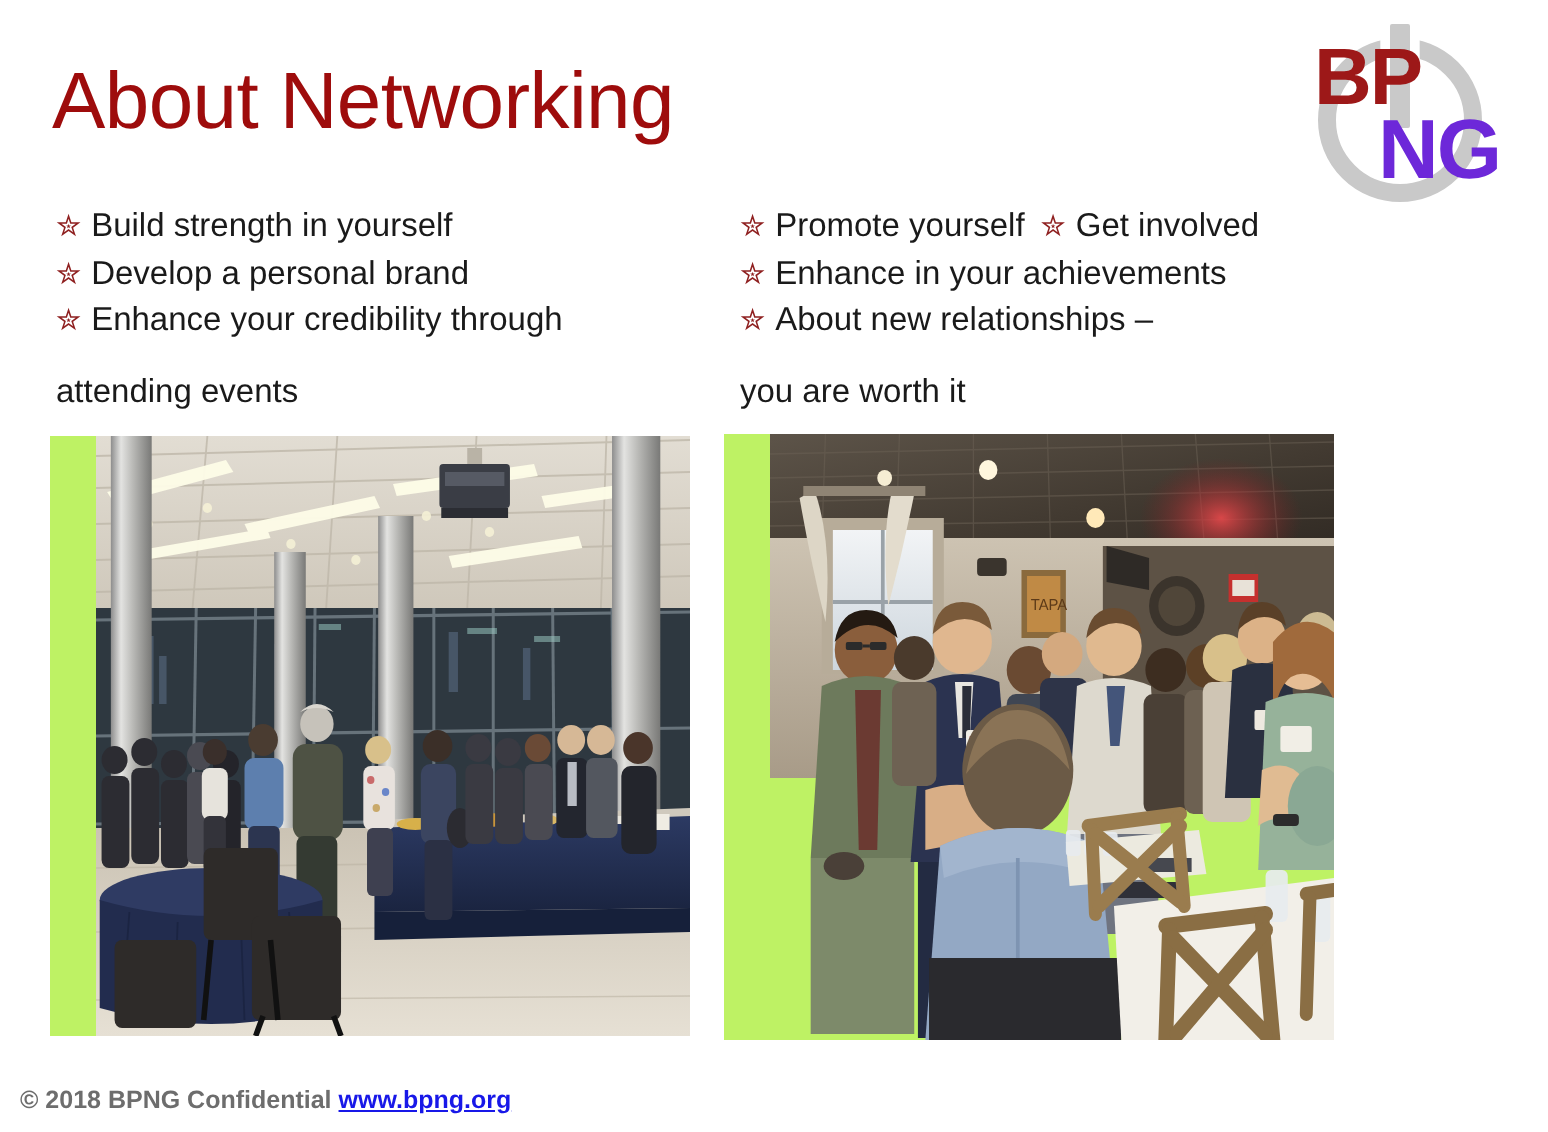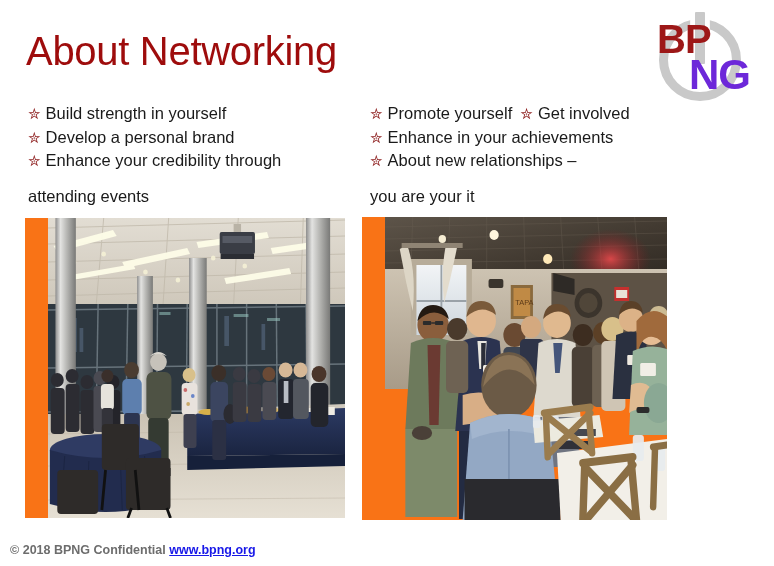--- a/index.html
+++ b/index.html
@@ -110,21 +110,21 @@
     font-size: 16.5px;
     line-height: 22.5px;
     color: #1a1a1a;
     margin-top: 12px;
   }
 
   
   .photo {
     position: absolute;
     overflow: hidden;
-    background: #f97316;
+    background: #bef264;
     padding-left: 23px;
   }
   .photo-1 { left: 25px;  top: 218px; width: 320px; height: 300px; }
   .photo-2 { left: 362px; top: 217px; width: 305px; height: 303px; }
 
   .photo svg { display: block; width: 100%; height: 100%; }
 
   
   .footer {
     position: absolute;
@@ -179,21 +179,21 @@
       <span class="star">✮</span><span>Promote yourself</span><span class="star inline-second">✮</span><span>Get involved</span>
     </div>
 
     <div class="bullet-line">
       <span class="star">✮</span><span>Enhance in your achievements</span>
     </div>
 
     <div class="bullet-line">
       <span class="star">✮</span><span>About new relationships –</span>
     </div>
-    <div class="cont-line">you are your it</div>
+    <div class="cont-line">you are worth it</div>
 
   </div>
 
   <div class="photo photo-1">
     <svg viewBox="0 0 320 300" preserveAspectRatio="none">
       <defs>
         <linearGradient id="ceil1" x1="0" y1="0" x2="0" y2="1">
           <stop offset="0%" stop-color="#e2ddd3"></stop>
           <stop offset="100%" stop-color="#cfc8bb"></stop>
         </linearGradient>

